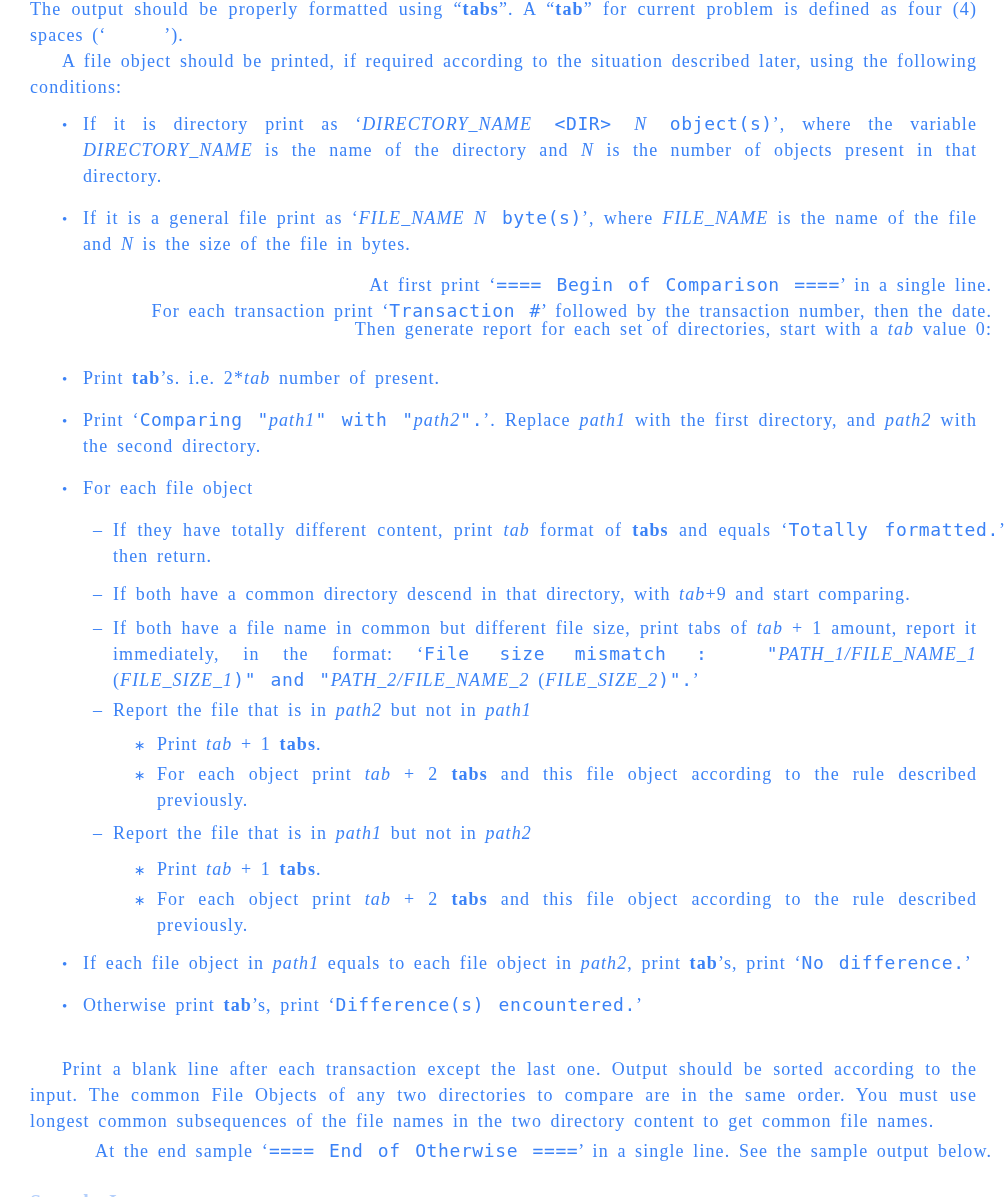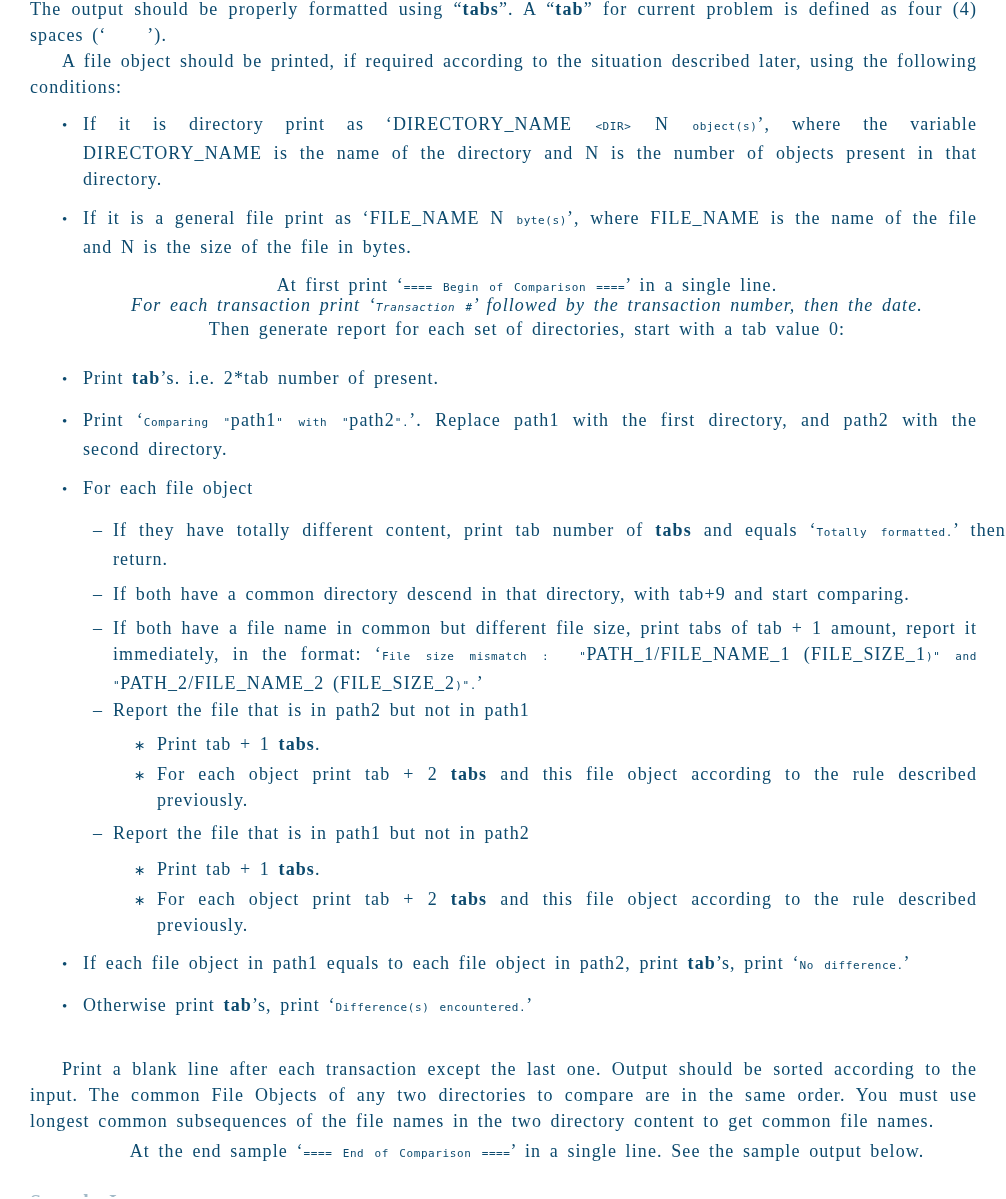--- a/index.html
+++ b/index.html
@@ -4,68 +4,68 @@
 <style>
   html,body{margin:0;padding:0;background:#ffffff;}
   .page{
     position:relative;
     width:1006px;height:1199px;
     background:#ffffff;
     overflow:hidden;
     font-family:"Liberation Serif", serif;
     font-size:18px;line-height:26px;
     letter-spacing:1.1px;word-spacing:3px;
-    color:#0c4a6e;
+    color:#3b82f6;
   }
   .blk{position:absolute;text-align:justify;}
   .l0 {left:30px;width:947px;}
   .l0i{left:30px;width:947px;text-indent:32px;}
-  .pp {left:62px;width:930px;text-align:center;}
+  .pp {left:62px;width:930px;text-align:right;}
   .l1 {left:83px;width:894px;}
   .l1o{left:83px;width:923px;}
   .l2 {left:113px;width:864px;}
   .l2o{left:113px;width:893px;}
   .l3 {left:157px;width:820px;}
   .marker{position:absolute;left:-21px;top:0;}
   .l1 .marker,.l1o .marker{font-size:15px;top:1px;}
   .l2 .marker,.l2o .marker{left:-20px;}
   .l3 .marker{left:-23px;font-family:"DejaVu Sans",sans-serif;font-size:14px;top:1px;}
   .s-r{}
-  .s-i{}
+  .s-i{font-style:italic;}
   .s-b{font-weight:bold;}
-  .s-m{font-family:"DejaVu Sans Mono",monospace;font-size:11px;letter-spacing:0.6px;}
+  .s-m{font-family:"DejaVu Sans Mono",monospace;font-size:18px;letter-spacing:0.6px;}
   .cutoff{
     position:absolute;left:30px;top:1190px;height:7px;width:300px;
     overflow:hidden;font-weight:bold;font-size:20px;line-height:24px;
     opacity:0.38;
   }
 </style>
 </head>
 <body>
 
 <div class="page">
   <div id="doc-body">
       <div class="blk l0" style="top: -4px;"><span class="s-r">The output should be properly formatted using “</span><span class="s-b">tabs</span><span class="s-r">”. A “</span><span class="s-b">tab</span><span class="s-r">” for current problem is defined as four (4) spaces (‘</span><span class="s-m">&nbsp;&nbsp;&nbsp;&nbsp;</span><span class="s-r">’).</span></div>
       <div class="blk l0i" style="top: 48px;"><span class="s-r">A file object should be printed, if required according to the situation described later, using the following conditions:</span></div>
       <div class="blk l1" style="top: 111px;"><span class="marker">•</span><span class="s-r">If it is directory print as ‘</span><span class="s-i">DIRECTORY_NAME</span><span class="s-m"> &lt;DIR&gt; </span><span class="s-i">N</span><span class="s-m"> object(s)</span><span class="s-r">’, where the variable </span><span class="s-i">DIRECTORY_NAME</span><span class="s-r"> is the name of the directory and </span><span class="s-i">N</span><span class="s-r"> is the number of objects present in that directory.</span></div>
       <div class="blk l1" style="top: 205px;"><span class="marker">•</span><span class="s-r">If it is a general file print as ‘</span><span class="s-i">FILE_NAME</span><span class="s-r"> </span><span class="s-i">N</span><span class="s-m"> byte(s)</span><span class="s-r">’, where </span><span class="s-i">FILE_NAME</span><span class="s-r"> is the name of the file and </span><span class="s-i">N</span><span class="s-r"> is the size of the file in bytes.</span></div>
       <div class="blk pp" style="top: 272px;"><span class="s-r">At first print ‘</span><span class="s-m">==== Begin of Comparison ====</span><span class="s-r">’ in a single line.</span></div>
-      <div class="blk pp" style="top: 292px; font-style: italic;"><span class="s-r">For each transaction print ‘</span><span class="s-m">Transaction #</span><span class="s-r">’ followed by the transaction number, then the date.</span></div>
+      <div class="blk pp" style="top: 298px;"><span class="s-r">For each transaction print ‘</span><span class="s-m">Transaction #</span><span class="s-r">’ followed by the transaction number, then the date.</span></div>
       <div class="blk pp" style="top: 316px;"><span class="s-r">Then generate report for each set of directories, start with a </span><span class="s-i">tab</span><span class="s-r"> value 0:</span></div>
       <div class="blk l1" style="top: 365px;"><span class="marker">•</span><span class="s-r">Print </span><span class="s-b">tab</span><span class="s-r">’s. i.e. 2*</span><span class="s-i">tab</span><span class="s-r"> number of present.</span></div>
       <div class="blk l1" style="top: 407px;"><span class="marker">•</span><span class="s-r">Print ‘</span><span class="s-m">Comparing "</span><span class="s-i">path1</span><span class="s-m">" with "</span><span class="s-i">path2</span><span class="s-m">".</span><span class="s-r">’. Replace </span><span class="s-i">path1</span><span class="s-r"> with the first directory, and </span><span class="s-i">path2</span><span class="s-r"> with the second directory.</span></div>
       <div class="blk l1" style="top: 475px;"><span class="marker">•</span><span class="s-r">For each file object</span></div>
-      <div class="blk l2o" style="top: 517px;"><span class="marker">–</span><span class="s-r">If they have totally different content, print </span><span class="s-i">tab</span><span class="s-r"> number of </span><span class="s-b">tabs</span><span class="s-r"> and equals ‘</span><span class="s-m">Totally formatted.</span><span class="s-r">’ then return.</span></div>
+      <div class="blk l2o" style="top: 517px;"><span class="marker">–</span><span class="s-r">If they have totally different content, print </span><span class="s-i">tab</span><span class="s-r"> format of </span><span class="s-b">tabs</span><span class="s-r"> and equals ‘</span><span class="s-m">Totally formatted.</span><span class="s-r">’ then return.</span></div>
       <div class="blk l2" style="top: 581px;"><span class="marker">–</span><span class="s-r">If both have a common directory descend in that directory, with </span><span class="s-i">tab</span><span class="s-r">+9 and start comparing.</span></div>
       <div class="blk l2" style="top: 615px;"><span class="marker">–</span><span class="s-r">If both have a file name in common but different file size, print tabs of </span><span class="s-i">tab</span><span class="s-r"> + 1 amount, report it immediately, in the format: ‘</span><span class="s-m">File size mismatch :&nbsp;&nbsp;"</span><span class="s-i">PATH_1/FILE_NAME_1</span><span class="s-r"> (</span><span class="s-i">FILE_SIZE_1</span><span class="s-m">)" and "</span><span class="s-i">PATH_2/FILE_NAME_2</span><span class="s-r"> (</span><span class="s-i">FILE_SIZE_2</span><span class="s-m">)".</span><span class="s-r">’</span></div>
       <div class="blk l2" style="top: 697px;"><span class="marker">–</span><span class="s-r">Report the file that is in </span><span class="s-i">path2</span><span class="s-r"> but not in </span><span class="s-i">path1</span></div>
       <div class="blk l3" style="top: 731px;"><span class="marker">∗</span><span class="s-r">Print </span><span class="s-i">tab</span><span class="s-r"> + 1 </span><span class="s-b">tabs</span><span class="s-r">.</span></div>
       <div class="blk l3" style="top: 761px;"><span class="marker">∗</span><span class="s-r">For each object print </span><span class="s-i">tab</span><span class="s-r"> + 2 </span><span class="s-b">tabs</span><span class="s-r"> and this file object according to the rule described previously.</span></div>
       <div class="blk l2" style="top: 820px;"><span class="marker">–</span><span class="s-r">Report the file that is in </span><span class="s-i">path1</span><span class="s-r"> but not in </span><span class="s-i">path2</span></div>
       <div class="blk l3" style="top: 856px;"><span class="marker">∗</span><span class="s-r">Print </span><span class="s-i">tab</span><span class="s-r"> + 1 </span><span class="s-b">tabs</span><span class="s-r">.</span></div>
       <div class="blk l3" style="top: 886px;"><span class="marker">∗</span><span class="s-r">For each object print </span><span class="s-i">tab</span><span class="s-r"> + 2 </span><span class="s-b">tabs</span><span class="s-r"> and this file object according to the rule described previously.</span></div>
       <div class="blk l1o" style="top: 950px;"><span class="marker">•</span><span class="s-r">If each file object in </span><span class="s-i">path1</span><span class="s-r"> equals to each file object in </span><span class="s-i">path2</span><span class="s-r">, print </span><span class="s-b">tab</span><span class="s-r">’s, print ‘</span><span class="s-m">No difference.</span><span class="s-r">’</span></div>
       <div class="blk l1" style="top: 992px;"><span class="marker">•</span><span class="s-r">Otherwise print </span><span class="s-b">tab</span><span class="s-r">’s, print ‘</span><span class="s-m">Difference(s) encountered.</span><span class="s-r">’</span></div>
       <div class="blk l0i" style="top: 1056px;"><span class="s-r">Print a blank line after each transaction except the last one.  Output should be sorted according to the input.  The common File Objects of any two directories to compare are in the same order.  You must use longest common subsequences of the file names in the two directory content to get common file names.</span></div>
-      <div class="blk pp" style="top: 1138px;"><span class="s-r">At the end sample ‘</span><span class="s-m">==== End of Comparison ====</span><span class="s-r">’ in a single line. See the sample output below.</span></div>
+      <div class="blk pp" style="top: 1138px;"><span class="s-r">At the end sample ‘</span><span class="s-m">==== End of Otherwise ====</span><span class="s-r">’ in a single line. See the sample output below.</span></div>
     </div>
   <div class="cutoff">Sample Input</div>
 </div>
 
 </body></html>

